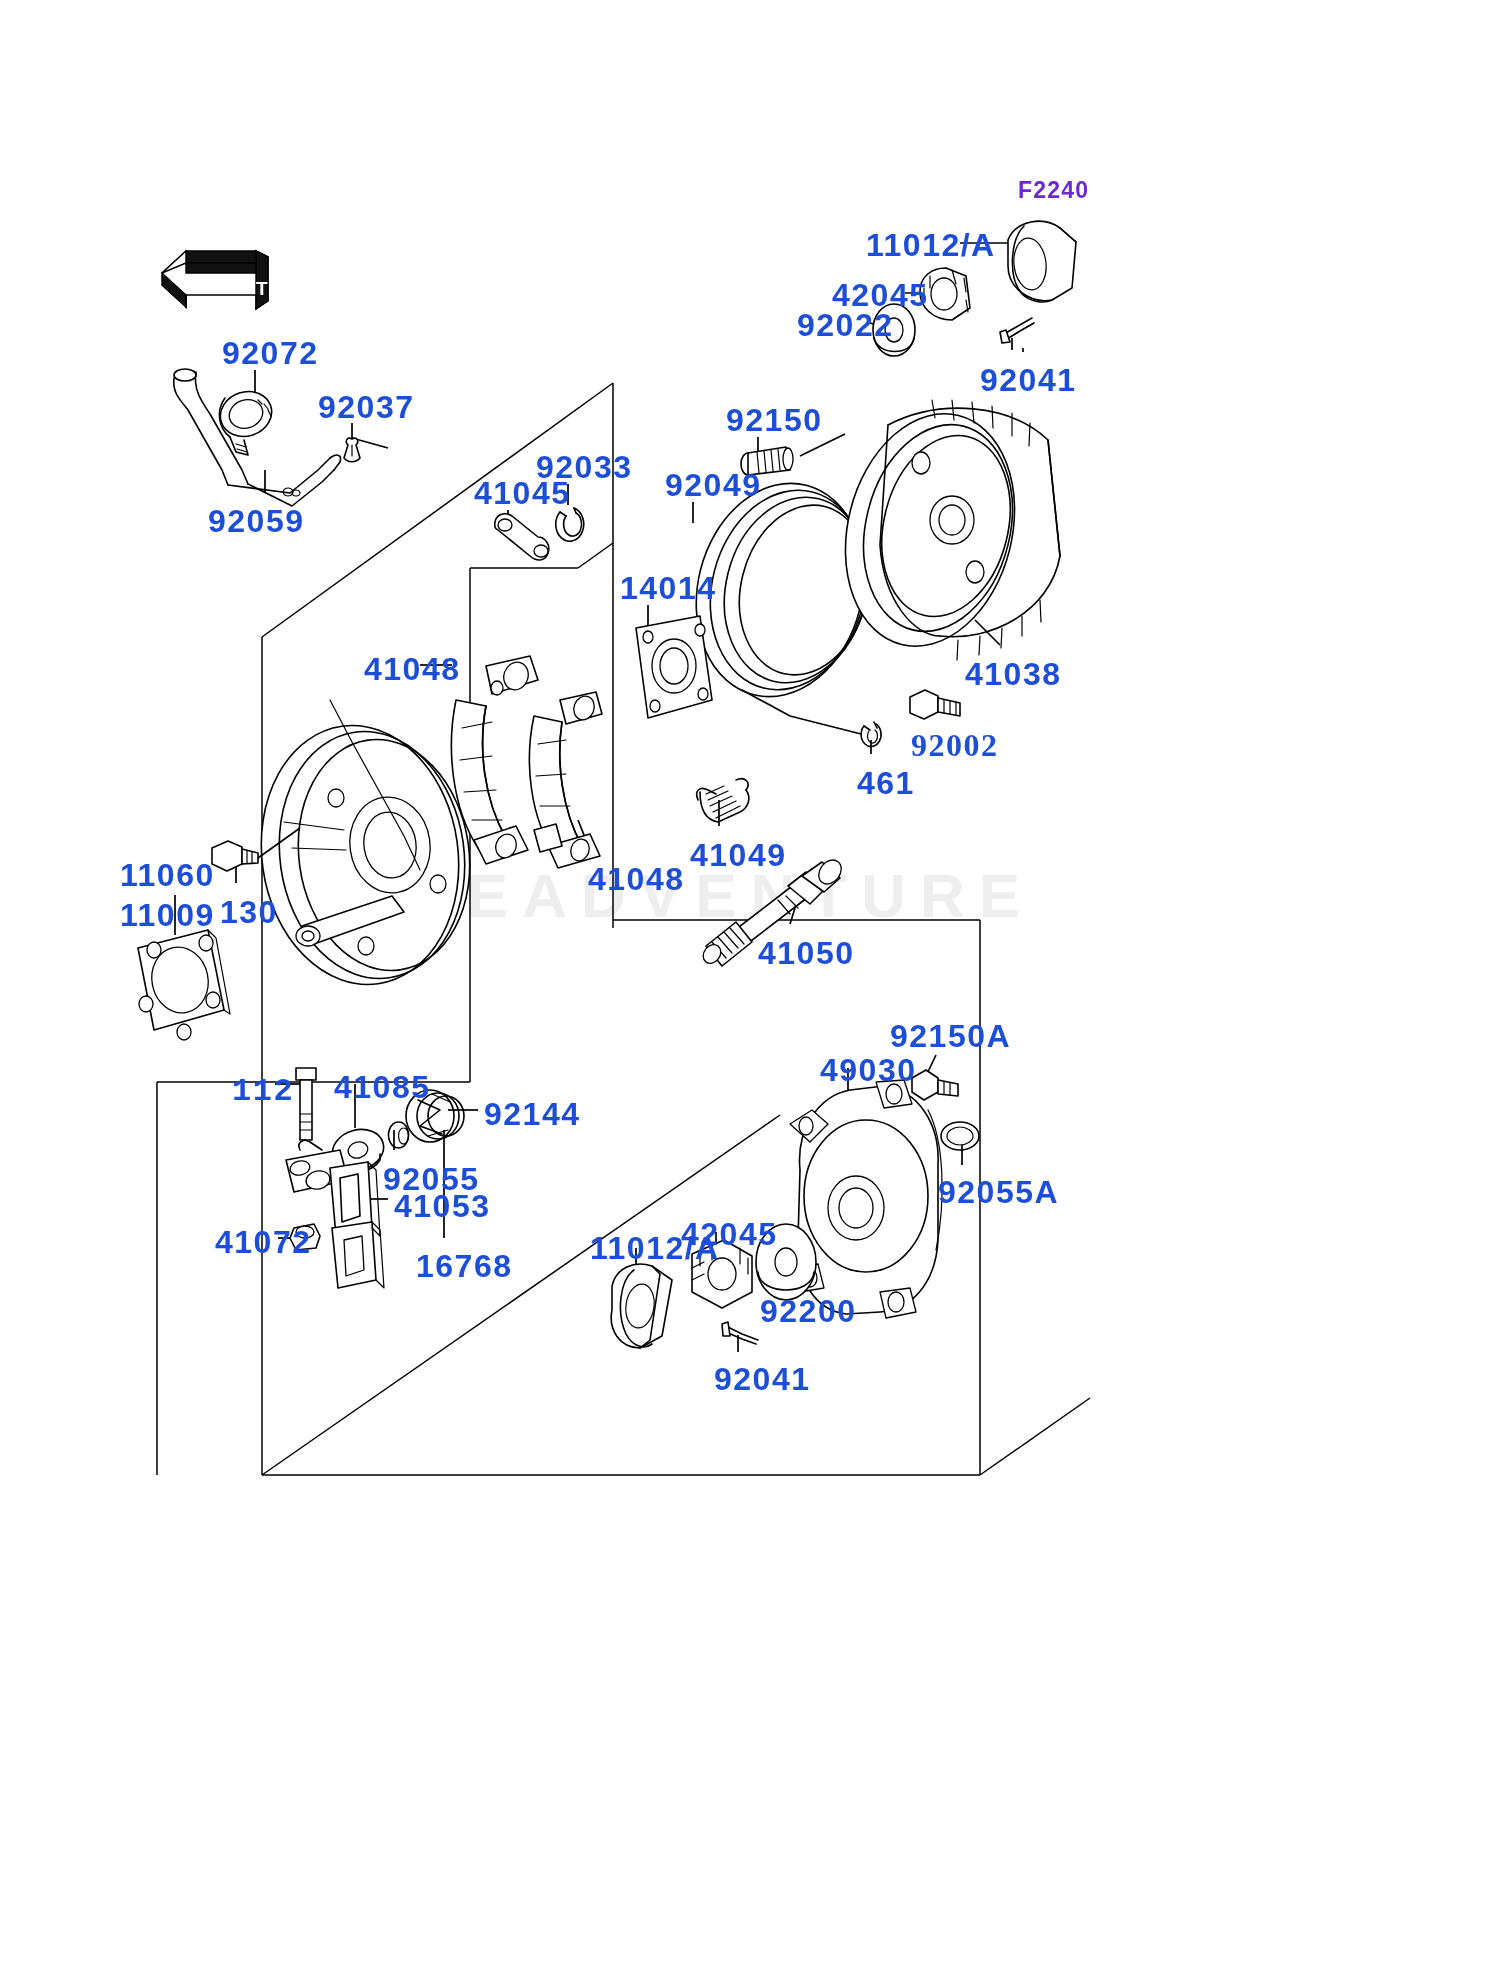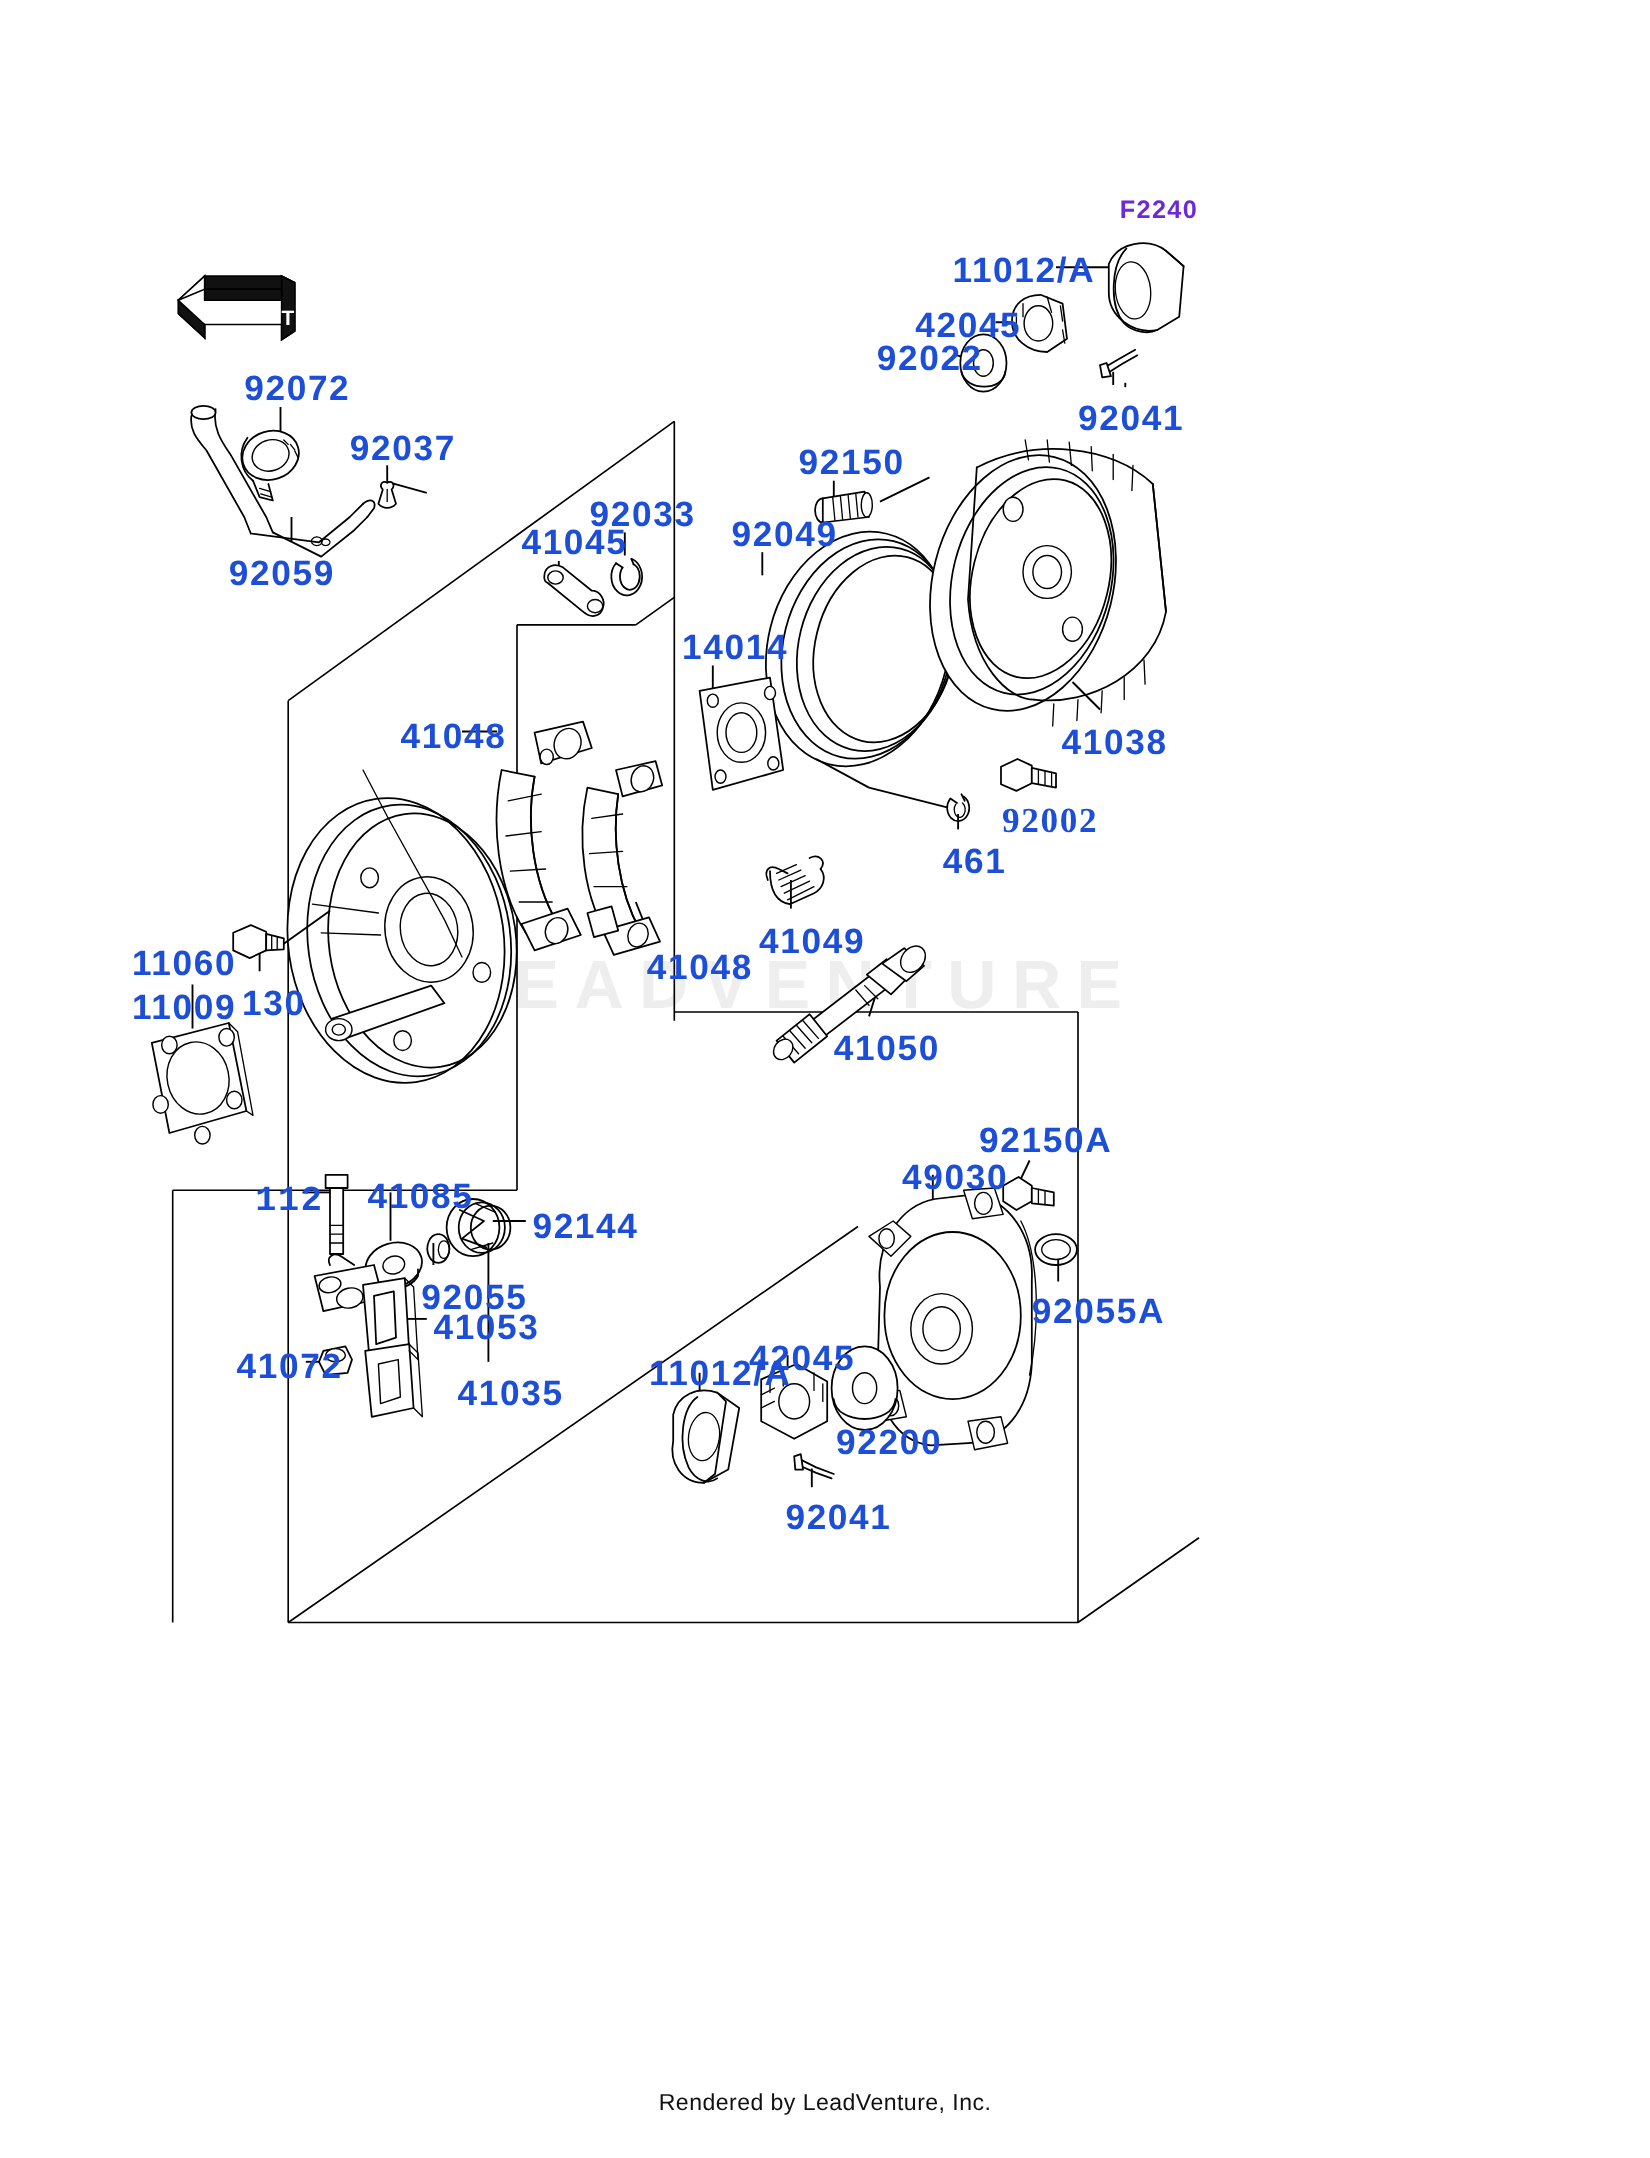--- a/index.html
+++ b/index.html
@@ -410,28 +410,27 @@
       <div class="lbl" style="left: 588px; top: 862px;">41048</div>
       <div class="lbl" style="left: 690px; top: 838px;">41049</div>
       <div class="lbl" style="left: 758px; top: 936px;">41050</div>
       <div class="lbl" style="left: 220px; top: 895px;">130</div>
       <div class="lbl" style="left: 232px; top: 1074px; font-family: Liberation Mono, monospace;">112</div>
       <div class="lbl" style="left: 334px; top: 1070px;">41085</div>
       <div class="lbl" style="left: 484px; top: 1097px;">92144</div>
       <div class="lbl" style="left: 383px; top: 1162px;">92055</div>
       <div class="lbl" style="left: 394px; top: 1189px;">41053</div>
       <div class="lbl" style="left: 215px; top: 1225px;">41072</div>
-      <div class="lbl" style="left: 416px; top: 1249px;">41035</div>
+      <div class="lbl" style="left: 416px; top: 1249px;">16768</div>
       <div class="lbl" style="left: 890px; top: 1019px;">92150A</div>
       <div class="lbl" style="left: 820px; top: 1053px;">49030</div>
       <div class="lbl" style="left: 938px; top: 1175px;">92055A</div>
       <div class="lbl" style="left: 681px; top: 1217px;">42045</div>
       <div class="lbl" style="left: 590px; top: 1231px;">11012/A</div>
       <div class="lbl" style="left: 760px; top: 1294px;">92200</div>
       <div class="lbl" style="left: 714px; top: 1362px;">92041</div>
       <div class="lbl stack" style="left: 120px; top: 855px;">
         <div>11060</div>
         <div>11009</div>
       </div>
     </div>
 
-  <div class="footer">Rendered by LeadVenture, Inc.</div>
 </div>
 
 </body></html>

